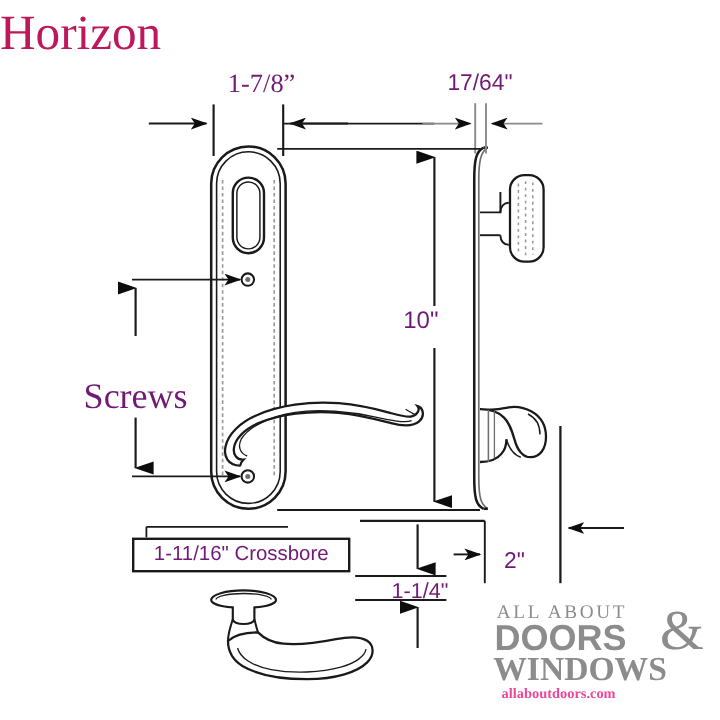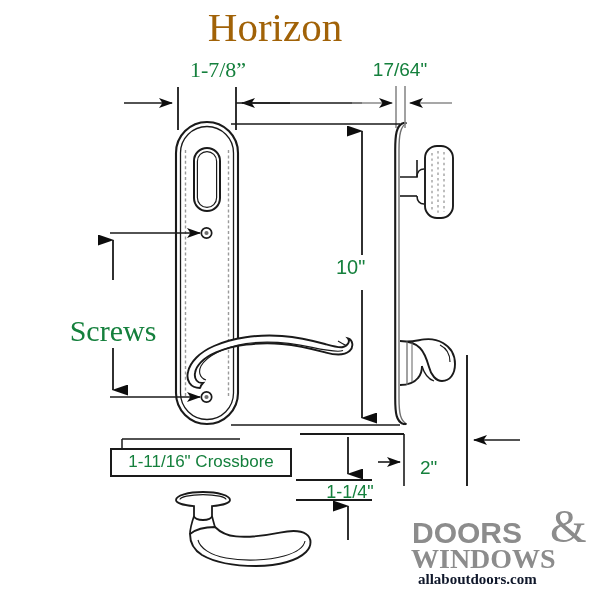--- a/index.html
+++ b/index.html
@@ -18,31 +18,31 @@
   #drawing {
     position: absolute;
     left: 0;
     top: 0;
     width: 600px;
     height: 600px;
   }
   .txt {
     position: absolute;
     white-space: pre;
-    color: #15803d;
+    color: #701a75;
     line-height: 1.05;
   }
   #title {
     left: 0;
     top: 6px;
     width: 550px;
-    text-align: center;
+    text-align: left;
     font-family: "Liberation Serif", serif;
     font-size: 41px;
-    color: #a16207;
+    color: #be185d;
     letter-spacing: 0px;
   }
   #dim-top-left {
     left: 170px;
     top: 58px;
     width: 96px;
     text-align: center;
     font-family: "Liberation Serif", serif;
     font-size: 22px;
   }
@@ -150,22 +150,22 @@
     letter-spacing: 0px;
     color: #8c8c8c;
     white-space: pre;
   }
   #logo .site {
     position: absolute;
     left: 10px;
     top: 76px;
     font-family: "Liberation Serif", serif;
     font-weight: bold;
-    font-size: 15px;
-    color: #0f172a;
+    font-size: 12px;
+    color: #ec4899;
     white-space: pre;
   }
 </style>
 </head>
 <body>
 
 <div id="page">
 
   <svg id="drawing" viewBox="0 0 600 600" xmlns="http://www.w3.org/2000/svg">
 
@@ -371,19 +371,20 @@
   </div>
 
   <div id="crossbore-box"></div>
   <div class="txt" id="crossbore-label">1-11/16" Crossbore</div>
 
   <div class="txt" id="dim-quarter">1-1/4"</div>
 
   <div class="txt" id="dim-two">2"</div>
 
   <div id="logo">
+    <span class="allabout">ALL ABOUT</span>
     <span class="doors">DOORS</span>
     <span class="amp">&amp;</span>
     <span class="windows">WINDOWS</span>
     <span class="site">allaboutdoors.com</span>
   </div>
 
 </div>
 
 </body></html>

